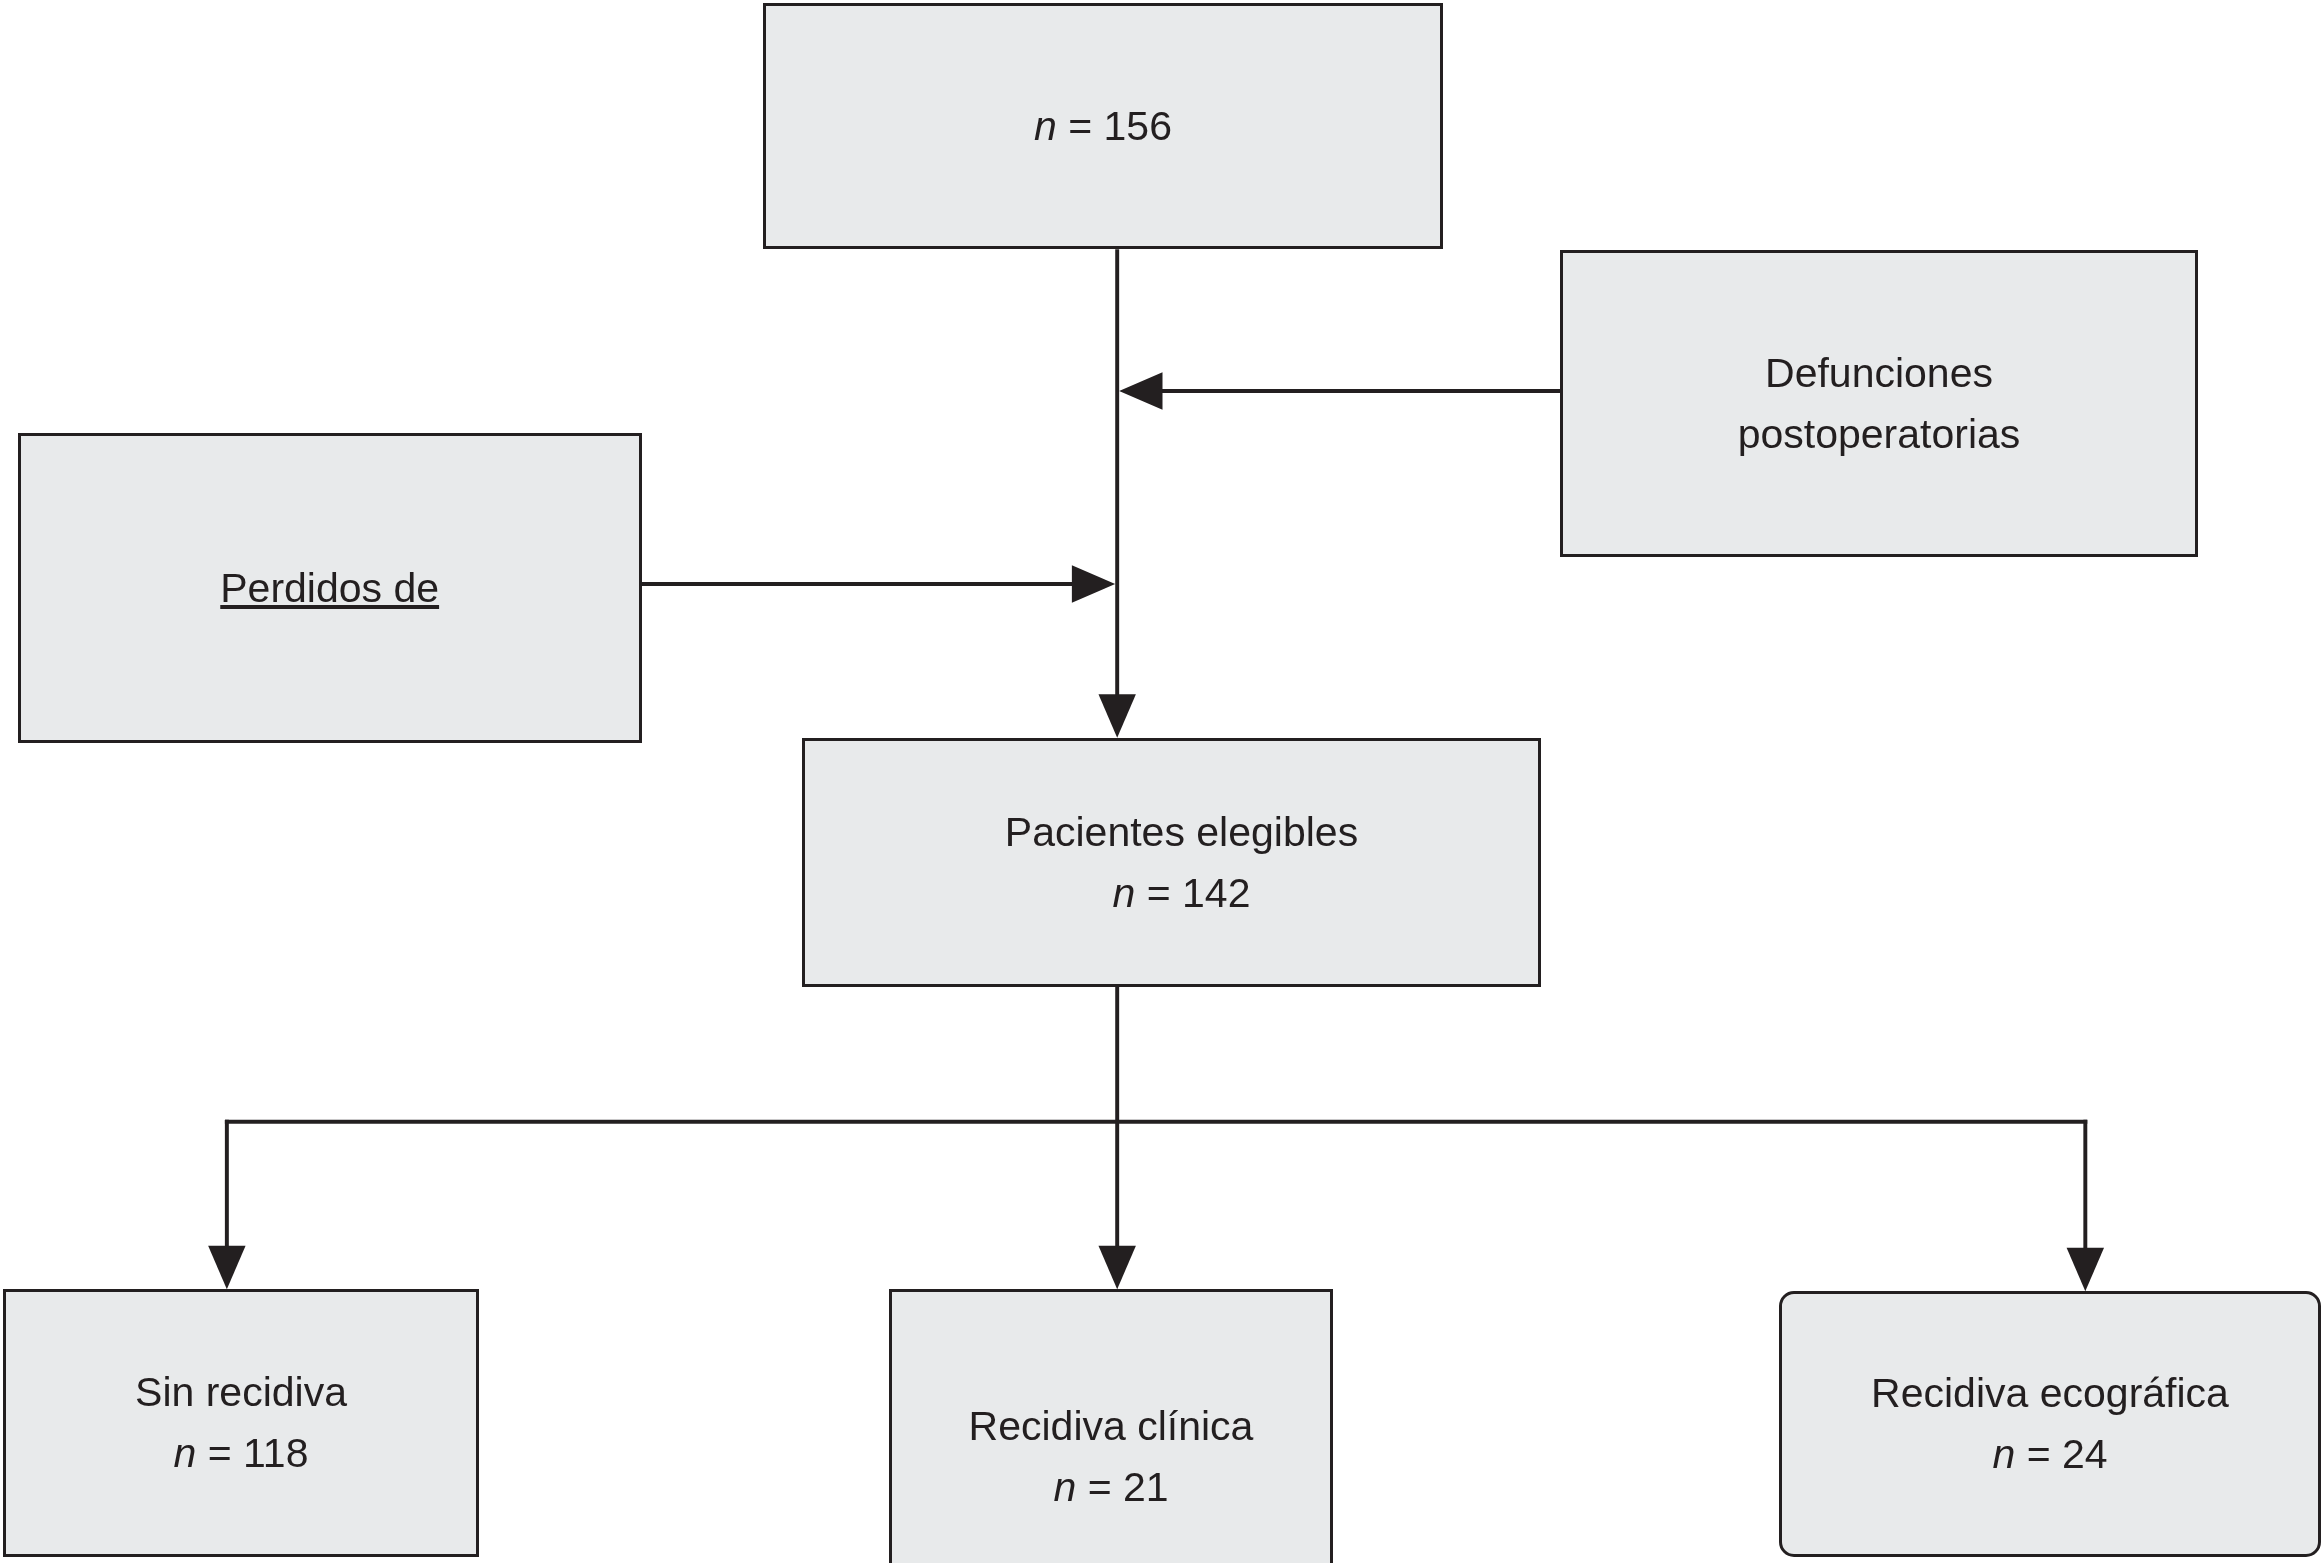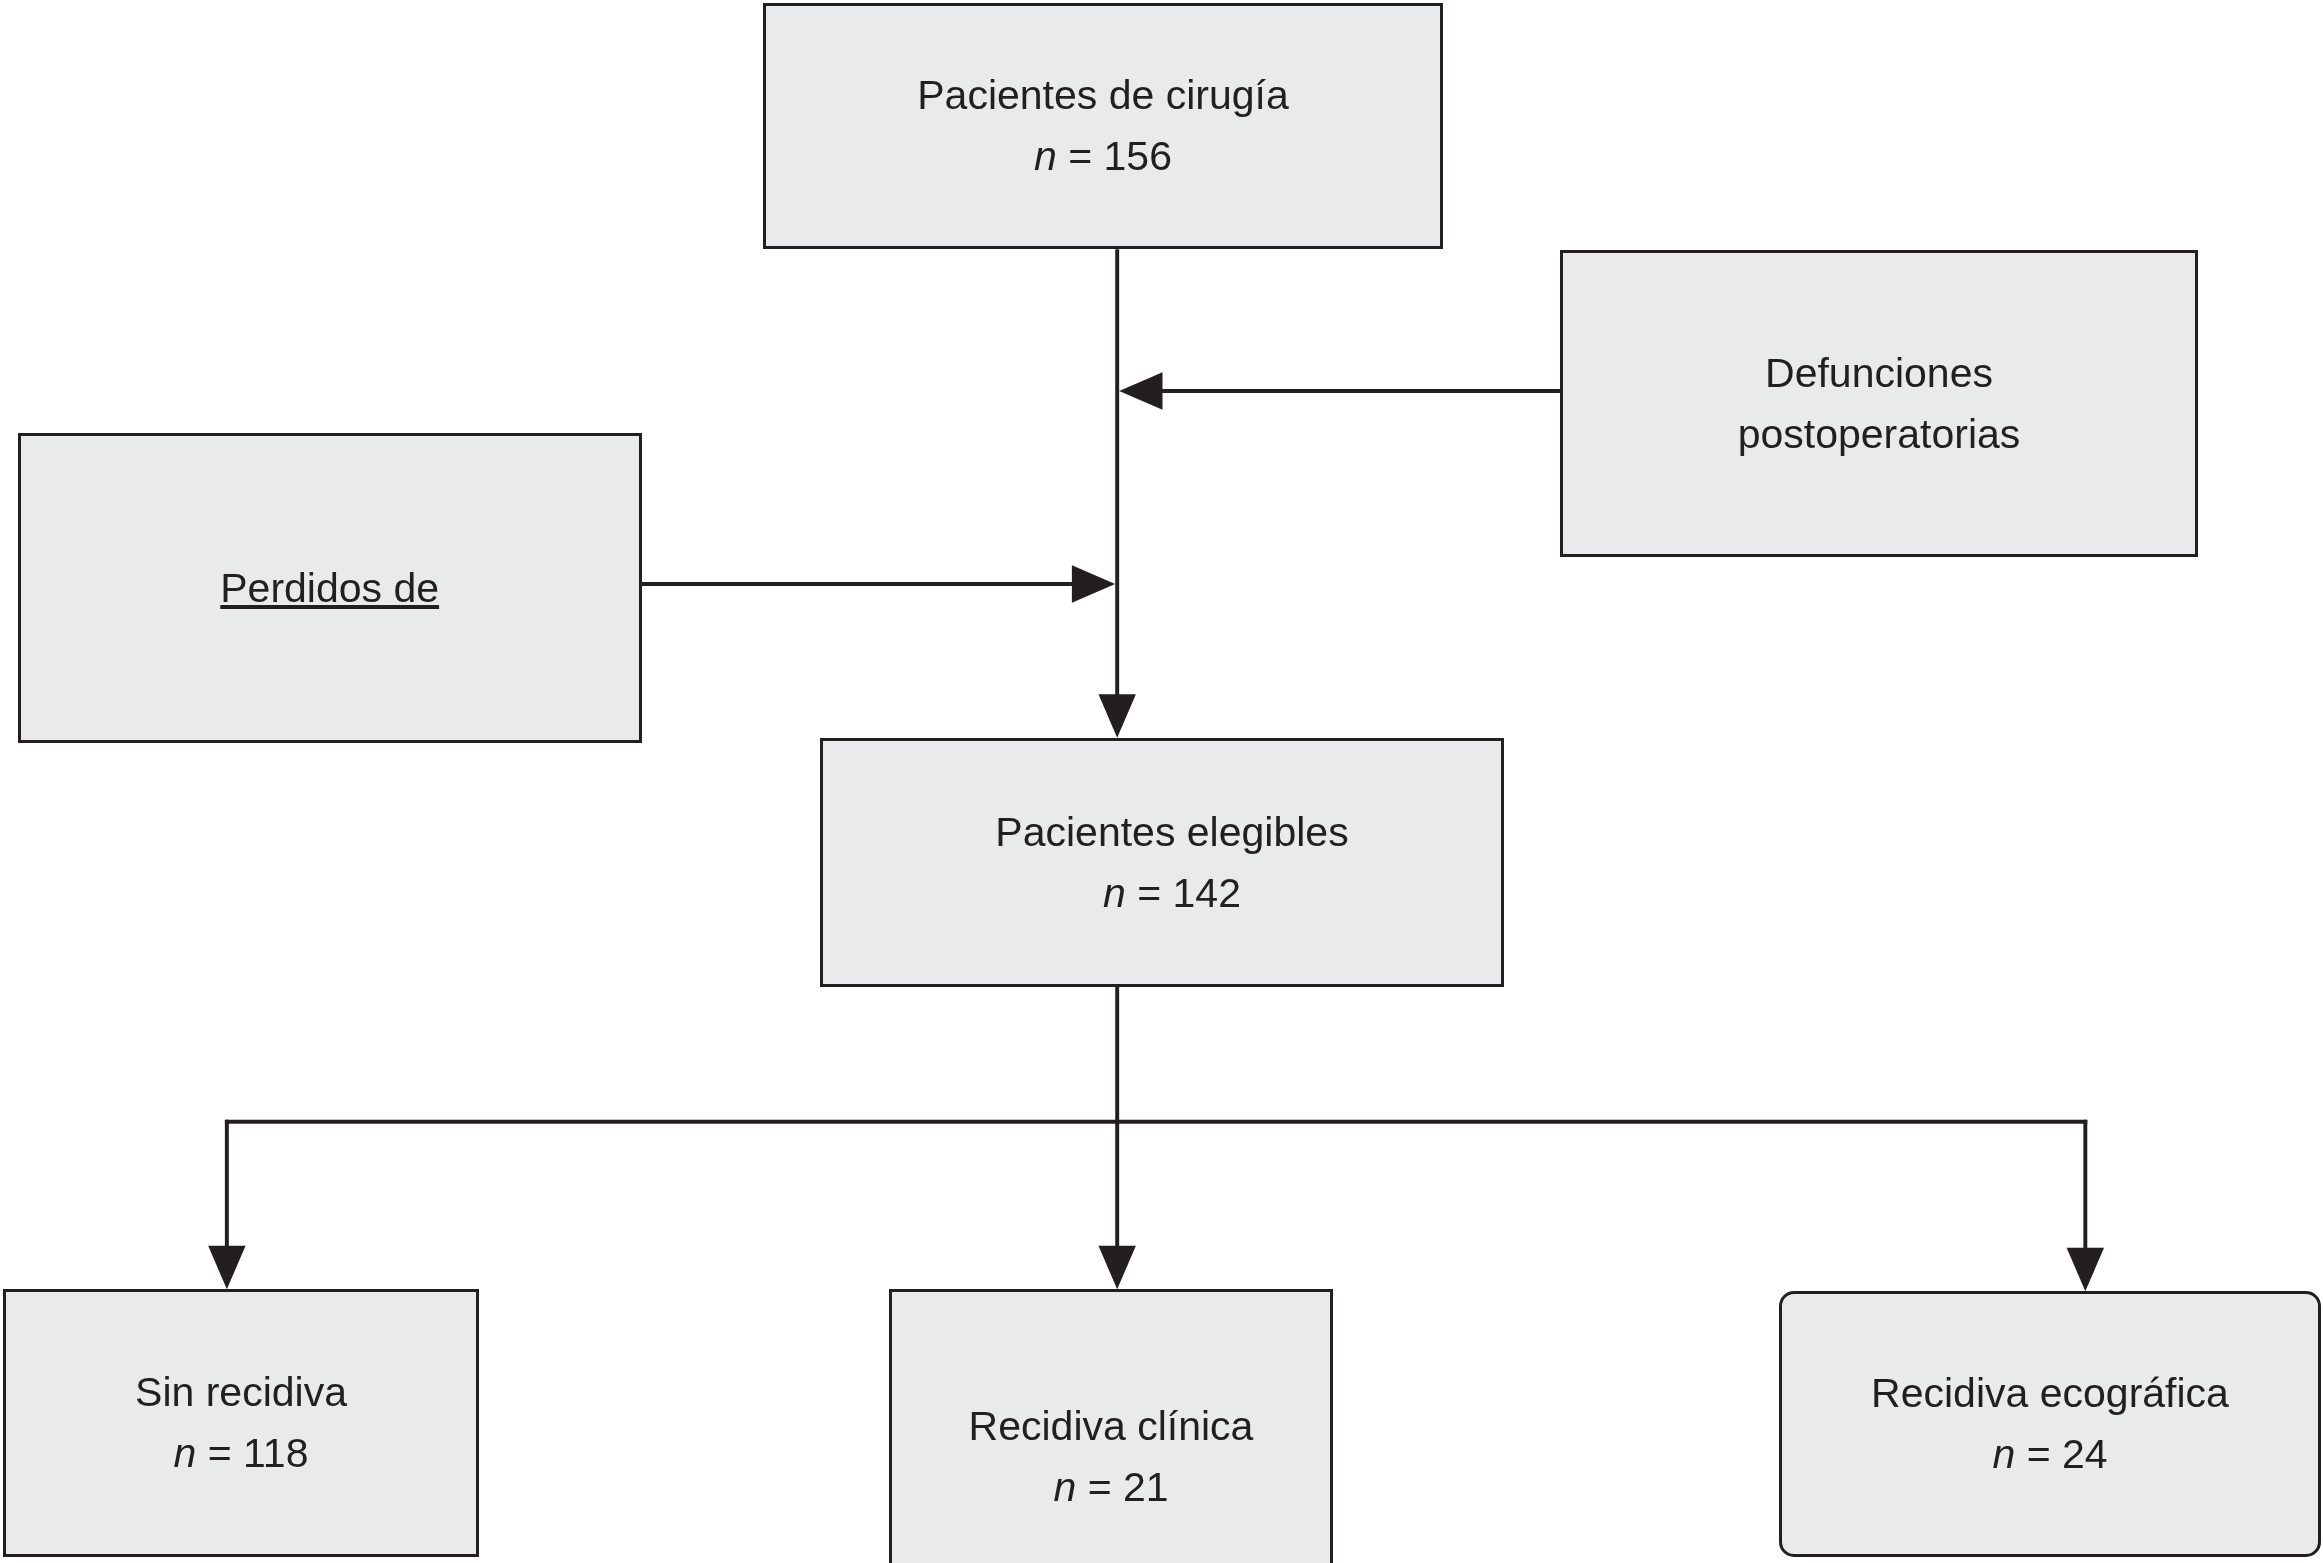--- a/index.html
+++ b/index.html
@@ -75,39 +75,38 @@
 
     <line x1="230" y1="1137" x2="230" y2="1270"></line>
     <polygon points="230,1309 211,1265 249,1265"></polygon>
 
     <line x1="2117" y1="1137" x2="2117" y2="1272"></line>
     <polygon points="2117,1311 2098,1267 2136,1267"></polygon>
   </svg>
 
   <div class="box" style="left:763px; top:3px; width:680px; height:246px;">
     <div class="box-text">
-      <div>Pacientes de cirugía</div>
       <div class="nline"><i class="nsym">n</i> <span>= 156</span></div>
     </div>
   </div>
 
   <div class="box" style="left:1560px; top:250px; width:638px; height:307px;">
     <div class="box-text">
       <div>Defunciones</div>
       <div>postoperatorias</div>
     </div>
   </div>
 
   <div class="box" style="left:17.7px; top:433px; width:624px; height:310px;text-decoration:underline;">
     <div class="box-text">
       <div>Perdidos de</div>
     </div>
   </div>
 
-  <div class="box" style="left:820px; top:738px; width:684px; height:249px;padding-left:20px;">
+  <div class="box" style="left:802px; top:738px; width:739px; height:249px;padding-left:20px;">
     <div class="box-text">
       <div>Pacientes elegibles</div>
       <div class="nline"><i class="nsym">n</i> <span>= 142</span></div>
     </div>
   </div>
 
   <div class="box" style="left:3px; top:1289px; width:476px; height:268px;">
     <div class="box-text">
       <div>Sin recidiva</div>
       <div class="nline"><i class="nsym">n</i> <span>= 118</span></div>

